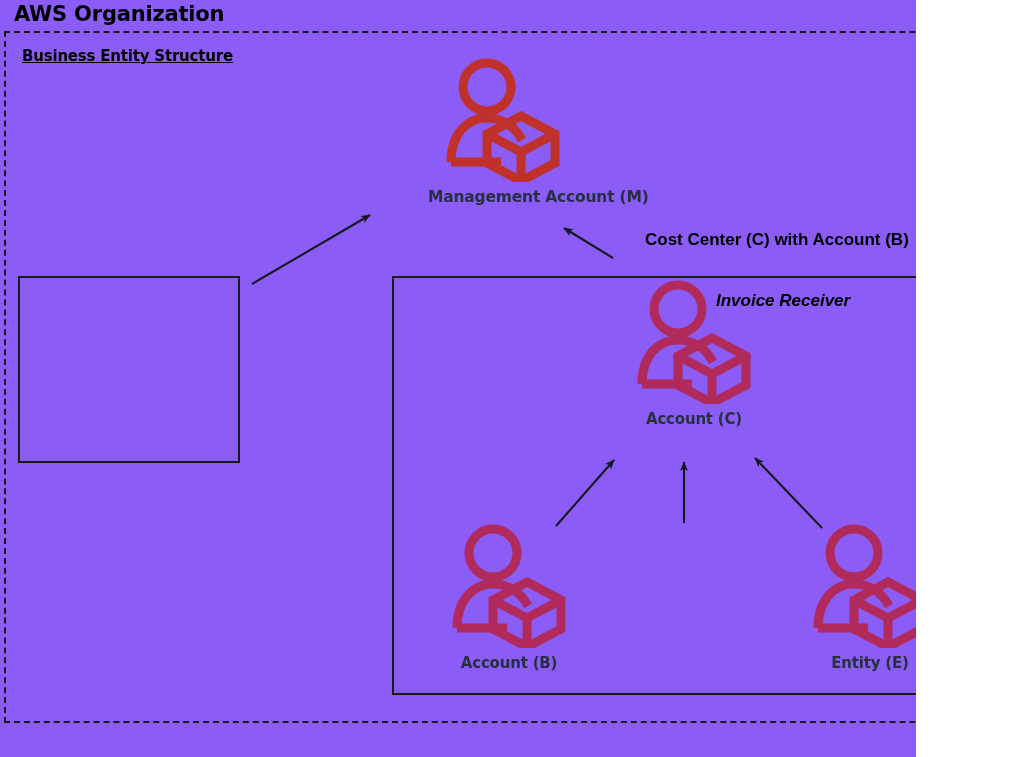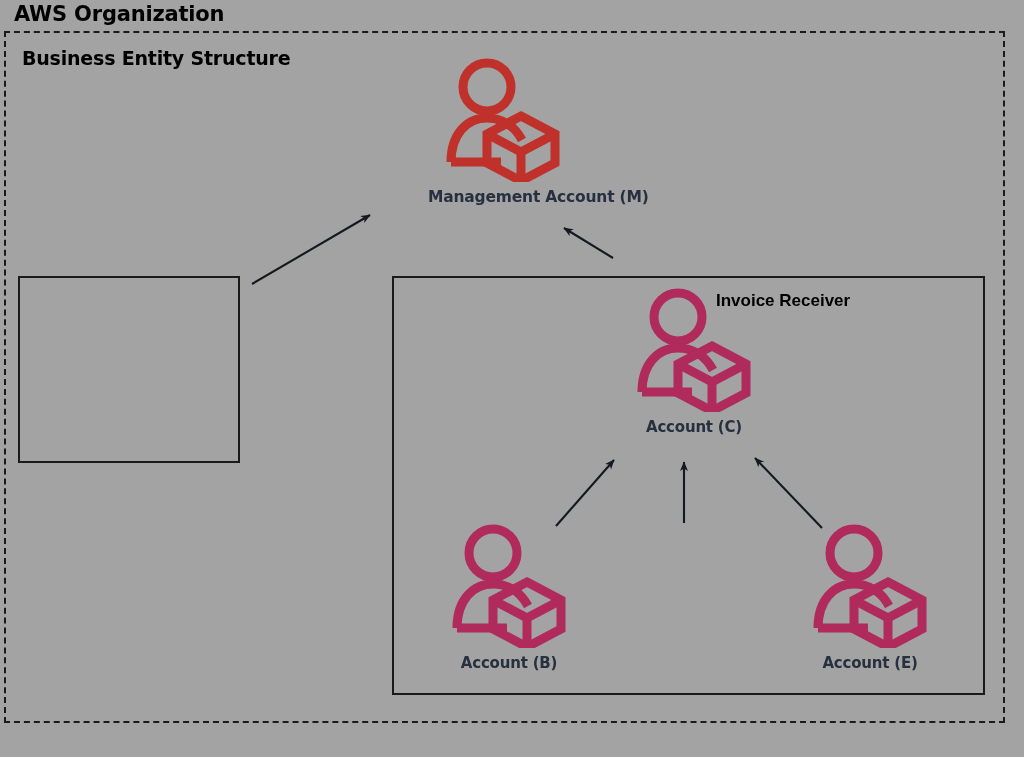--- a/index.html
+++ b/index.html
@@ -5,23 +5,23 @@
   html, body {
     margin: 0;
     padding: 0;
     background: #ffffff;
   }
   body {
     font-family: "DejaVu Sans", sans-serif;
   }
   #canvas {
     position: relative;
-    width: 1024px;
+    width: 916px;
     height: 757px;
-    background: #a3a3a3;
+    background: #8b5cf6;
     overflow: hidden;
   }
 
   
   .outer-title {
     position: absolute;
     left: 14px;
     top: 2px;
     font-family: "DejaVu Sans", sans-serif;
     font-weight: bold;
@@ -38,24 +38,25 @@
     height: 692px;
     border: 2px dashed #1a1a1a;
     box-sizing: border-box;
   }
   .org-title {
     position: absolute;
     left: 22px;
     top: 47px;
     font-family: "DejaVu Sans", sans-serif;
     font-weight: bold;
-    font-size: 19px;
+    font-size: 15px;
     color: #000000;
     letter-spacing: -0.2px;
     white-space: nowrap;
+    text-decoration: underline;
   }
 
   
   .solid-box {
     position: absolute;
     border: 2px solid #1a1a1a;
     box-sizing: border-box;
     background: transparent;
   }
   #account-a-box { left: 18px;  top: 276px; width: 222px; height: 187px; }
@@ -63,21 +64,21 @@
 
   .box-caption {
     position: absolute;
     font-family: "Liberation Sans", sans-serif;
     font-weight: bold;
     font-size: 17px;
     color: #000000;
     white-space: nowrap;
   }
   #cost-center-caption { left: 645px; top: 230px; }
-  #invoice-receiver-caption { left: 716px; top: 291px; }
+  #invoice-receiver-caption { left: 716px; top: 291px; font-style: italic; }
 
   
   .node {
     position: absolute;
     width: 150px;
     text-align: center;
   }
   .node .glyph {
     display: block;
     margin: 0 auto;
@@ -88,21 +89,21 @@
     font-family: "DejaVu Sans", sans-serif;
     font-weight: bold;
     font-size: 15px;
     color: #27303f;
     white-space: nowrap;
     letter-spacing: -0.2px;
   }
   #node-m { left: 428px; top: 58px; }
   #node-m .node-label { font-size: 15.5px; }
   #node-a { left: 54px;  top: 288px; }
-  #node-c { left: 619px; top: 288px; text-align: center; }
+  #node-c { left: 619px; top: 280px; text-align: center; }
   #node-b { left: 434px; top: 524px; }
   #node-d { left: 613px; top: 524px; }
   #node-e { left: 795px; top: 524px; }
 
   
   #arrow-layer {
     position: absolute;
     left: 0; top: 0;
     width: 1024px;
     height: 757px;
@@ -115,20 +116,21 @@
 <div id="canvas">
 
   <div class="outer-title">AWS Organization</div>
 
   <div class="org-box"></div>
   <div class="org-title">Business Entity Structure</div>
 
   <div class="solid-box" id="account-a-box"></div>
   <div class="solid-box" id="cost-center-box"></div>
 
+  <div class="box-caption" id="cost-center-caption">Cost Center (C) with Account (B)</div>
   <div class="box-caption" id="invoice-receiver-caption">Invoice Receiver</div>
 
   <div class="node" id="node-m">
     <span class="glyph">
       <svg width="116" height="124" viewBox="0 0 116 124" fill="none" xmlns="http://www.w3.org/2000/svg">
         <circle cx="42" cy="29" r="24" stroke="#C0312B" stroke-width="9"></circle>
         <path d="M6 104 C6 76, 22 60, 42 60 C58 60, 70 69, 77 82" stroke="#C0312B" stroke-width="9" stroke-linecap="butt" fill="none"></path>
         <path d="M6 104 H56" stroke="#C0312B" stroke-width="9" stroke-linecap="butt"></path>
         <path d="M76 58 L110 76 L110 105 L76 123 L42 105 L42 76 Z" stroke="#C0312B" stroke-width="9" fill="none" stroke-linejoin="miter"></path>
         <path d="M42 76 L76 94 L110 76" stroke="#C0312B" stroke-width="9" fill="none" stroke-linejoin="miter"></path>
@@ -172,21 +174,21 @@
     <span class="glyph">
       <svg width="116" height="124" viewBox="0 0 116 124" fill="none" xmlns="http://www.w3.org/2000/svg">
         <circle cx="42" cy="29" r="24" stroke="#B02A5B" stroke-width="9"></circle>
         <path d="M6 104 C6 76, 22 60, 42 60 C58 60, 70 69, 77 82" stroke="#B02A5B" stroke-width="9" fill="none"></path>
         <path d="M6 104 H56" stroke="#B02A5B" stroke-width="9"></path>
         <path d="M76 58 L110 76 L110 105 L76 123 L42 105 L42 76 Z" stroke="#B02A5B" stroke-width="9" fill="none" stroke-linejoin="miter"></path>
         <path d="M42 76 L76 94 L110 76" stroke="#B02A5B" stroke-width="9" fill="none" stroke-linejoin="miter"></path>
         <path d="M76 94 L76 123" stroke="#B02A5B" stroke-width="9" fill="none"></path>
       </svg>
     </span>
-    <span class="node-label">Account (E)</span>
+    <span class="node-label">Entity (E)</span>
   </div>
 
   <svg id="arrow-layer" viewBox="0 0 1024 757" xmlns="http://www.w3.org/2000/svg">
     <defs>
       <marker id="ah" markerWidth="11" markerHeight="11" refX="9.4" refY="4.2" orient="auto" markerUnits="userSpaceOnUse">
         <path d="M0.4,0.2 L10,4.2 L0.4,8.2 L3.0,4.2 Z" fill="#14181f"></path>
       </marker>
     </defs>
 
     <line x1="252" y1="284" x2="370" y2="215" stroke="#14181f" stroke-width="2.1" marker-end="url(#ah)"></line>

